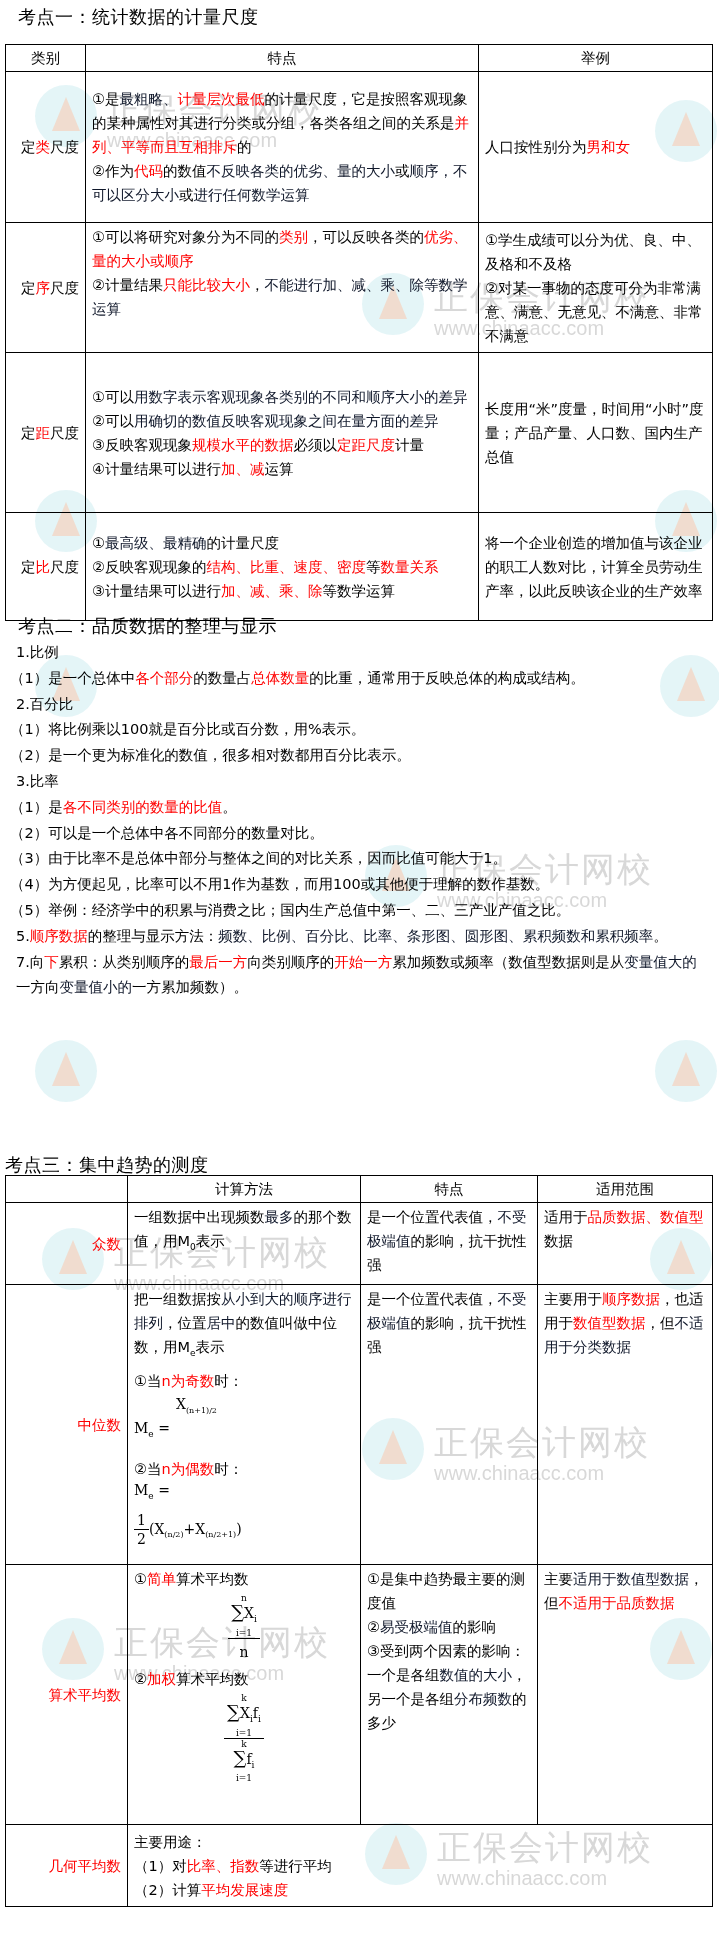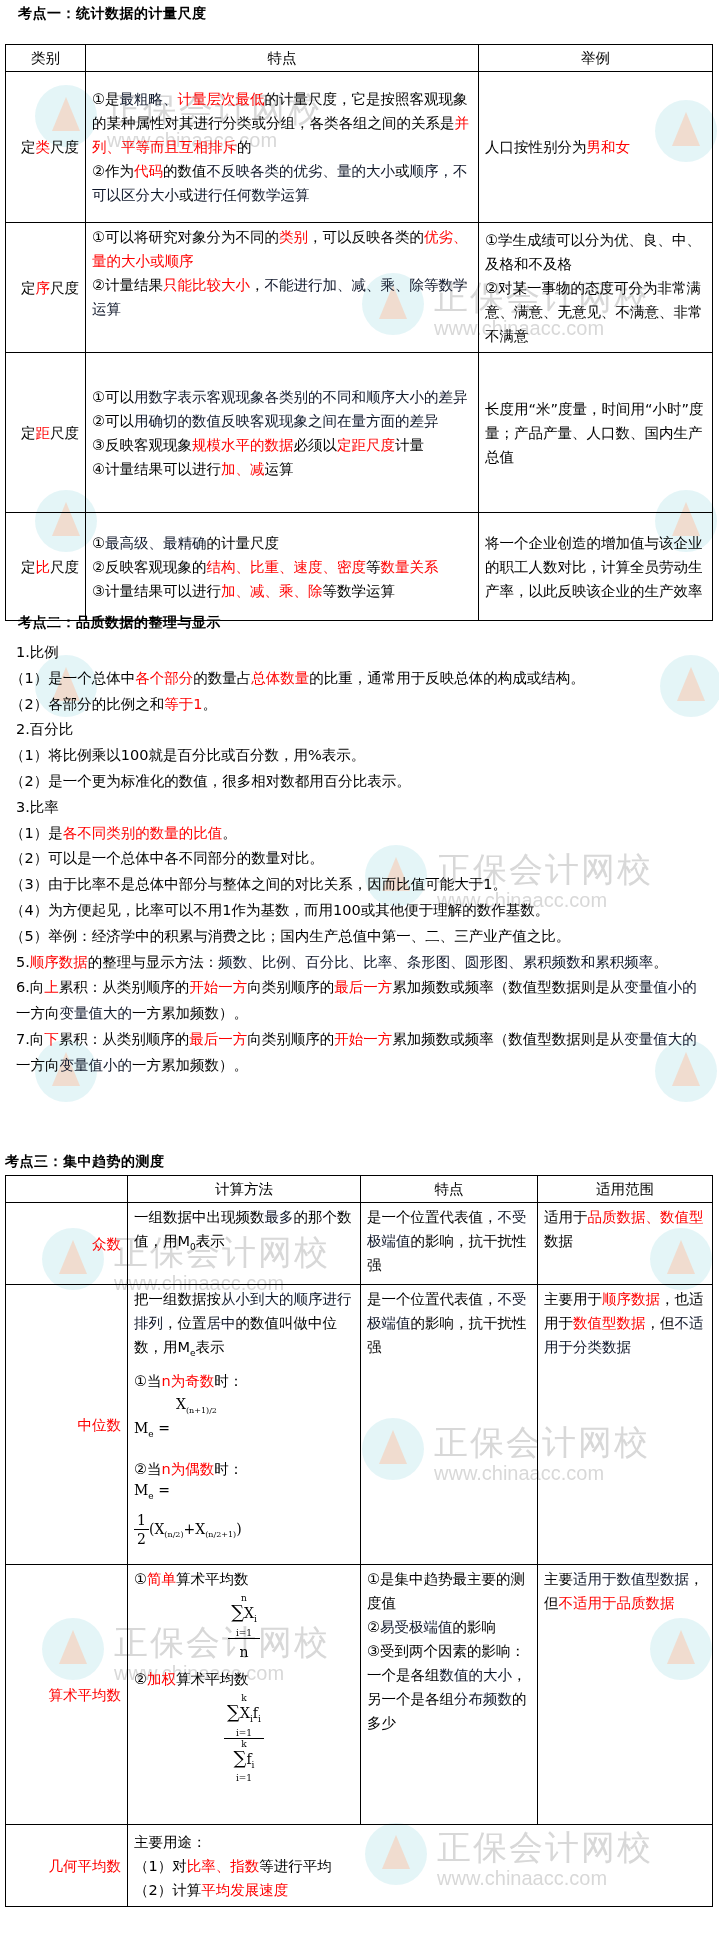--- a/index.html
+++ b/index.html
@@ -1,21 +1,21 @@
 <!DOCTYPE html>
 <html><head>
 <meta charset="utf-8">
 <style>
   html, body { margin:0; padding:0; background:#ffffff; }
   body { width:719px; height:1940px; position:relative; overflow:hidden;
          font-family:"DejaVu Sans", "Liberation Sans", sans-serif; color:#000; font-size:14px; }
   .r { color:#ff0000; }
   .b { color:#0f172a; }
   .k { color:#000000; }
-  .h { position:absolute; left:18px; font-size:14px; font-weight:bold; letter-spacing:0.5px; }
+  .h { position:absolute; left:18px; font-size:18px; font-weight:normal; letter-spacing:0.5px; }
   table.t { position:absolute; left:5px; border-collapse:collapse; table-layout:fixed; }
   table.t td, table.t th { border:1.5px solid #000; vertical-align:middle; padding:2px 6px; line-height:24px; font-weight:normal; font-size:14.5px; }
   table.t th { text-align:center; height:26px; padding:0 4px; }
   td.cat { text-align:right; padding:0 2px; }
   .sec2 { position:absolute; left:8px; top:634px; width:690px; font-size:14.5px; line-height:25.8px; }
   .sec2 .ln { white-space:normal; }
   .sec2 .ind { padding-left:2px; }
   .sec2 .num { padding-left:8px; }
   .mathblk { font-family:"DejaVu Serif", "Liberation Serif", serif; font-size:14px; line-height:18px; }
   .frac { display:inline-block; text-align:center; vertical-align:middle; }
@@ -169,32 +169,30 @@
           <div><span class="k">将一个企业创造的增加值与该企业的职工人数对比，计算全员劳动生产率，以此反映该企业的生产效率</span></div>
         </td>
   </tr>
 </tbody>
   </table>
 
 <div class="h" style="top:614px;">考点二：品质数据的整理与显示</div>
 <div class="sec2" style="top:640px;" id="sec2body">
     <div class="ln num"><span class="k">1.比例</span></div>
     <div class="ln ind"><span class="k">（1）是一个总体中</span><span class="r">各个部分</span><span class="k">的数量占</span><span class="r">总体数量</span><span class="k">的比重，通常用于反映总体的构成或结构。</span></div>
-    <div class="ln ind"><span class="k">（2）各部分的比例之和</span><span class="r">等于1</span><span class="k">。</span></div>
     <div class="ln num"><span class="k">2.百分比</span></div>
     <div class="ln ind"><span class="k">（1）将比例乘以100就是百分比或百分数，用%表示。</span></div>
     <div class="ln ind"><span class="k">（2）是一个更为标准化的数值，很多相对数都用百分比表示。</span></div>
     <div class="ln num"><span class="k">3.比率</span></div>
     <div class="ln ind"><span class="k">（1）是</span><span class="r">各不同类别的数量的比值</span><span class="k">。</span></div>
     <div class="ln ind"><span class="k">（2）可以是一个总体中各不同部分的数量对比。</span></div>
     <div class="ln ind"><span class="k">（3）由于比率不是总体中部分与整体之间的对比关系，因而比值可能大于1。</span></div>
     <div class="ln ind"><span class="k">（4）为方便起见，比率可以不用1作为基数，而用100或其他便于理解的数作基数。</span></div>
     <div class="ln ind"><span class="k">（5）举例：经济学中的积累与消费之比；国内生产总值中第一、二、三产业产值之比。</span></div>
     <div class="ln num"><span class="k">5.</span><span class="r">顺序数据</span><span class="k">的整理与显示方法：</span><span class="b">频数、比例、百分比、比率、条形图、圆形图、累积频数和累积频率</span><span class="k">。</span></div>
-    <div class="ln num"><span class="k">6.向</span><span class="r">上</span><span class="k">累积：从类别顺序的</span><span class="r">开始一方</span><span class="k">向类别顺序的</span><span class="r">最后一方</span><span class="k">累加频数或频率（数值型数据则是从</span><span class="b">变量值小的</span><span class="k">一方向</span><span class="b">变量值大的</span><span class="k">一方累加频数）。</span></div>
     <div class="ln num"><span class="k">7.向</span><span class="r">下</span><span class="k">累积：从类别顺序的</span><span class="r">最后一方</span><span class="k">向类别顺序的</span><span class="r">开始一方</span><span class="k">累加频数或频率（数值型数据则是从</span><span class="b">变量值大的</span><span class="k">一方向</span><span class="b">变量值小的</span><span class="k">一方累加频数）。</span></div>
   </div>
 
 <div class="h" style="top:1153px; left:5px;">考点三：集中趋势的测度</div>
 
 <table class="t" style="top:1175px; width:707px;">
   <colgroup>
       <col style="width:122px">
       <col style="width:233px">
       <col style="width:177px">

